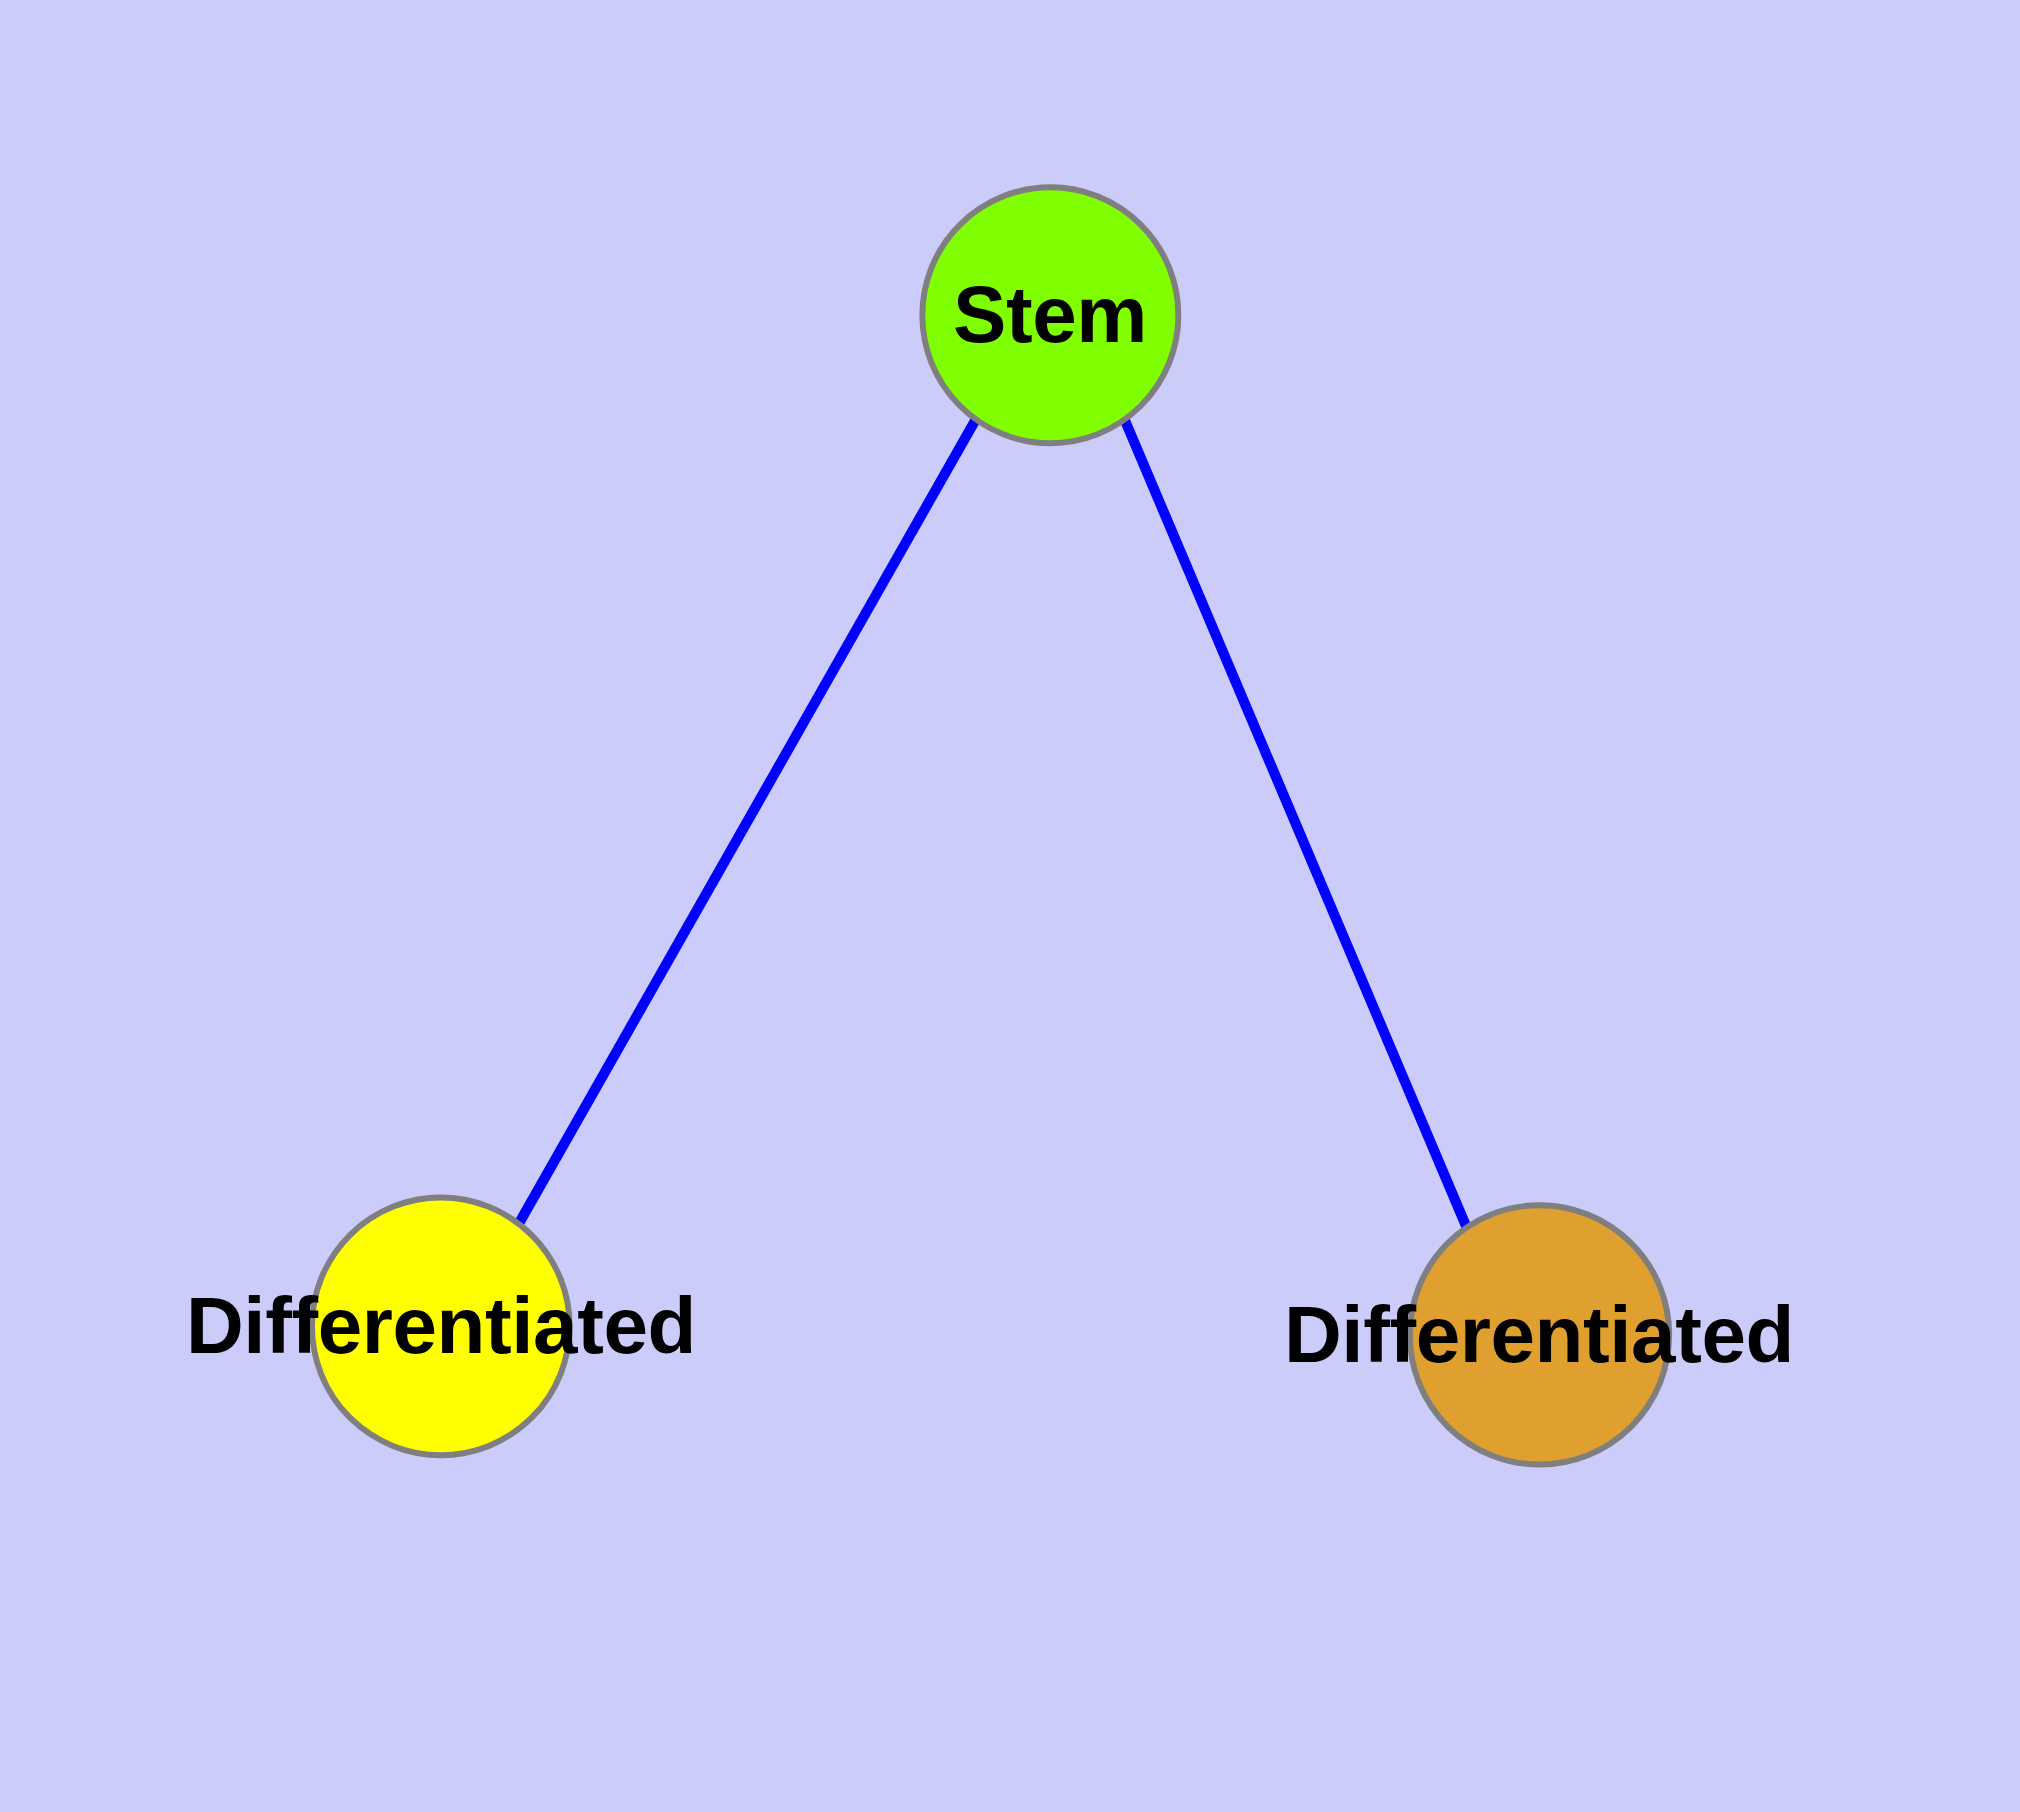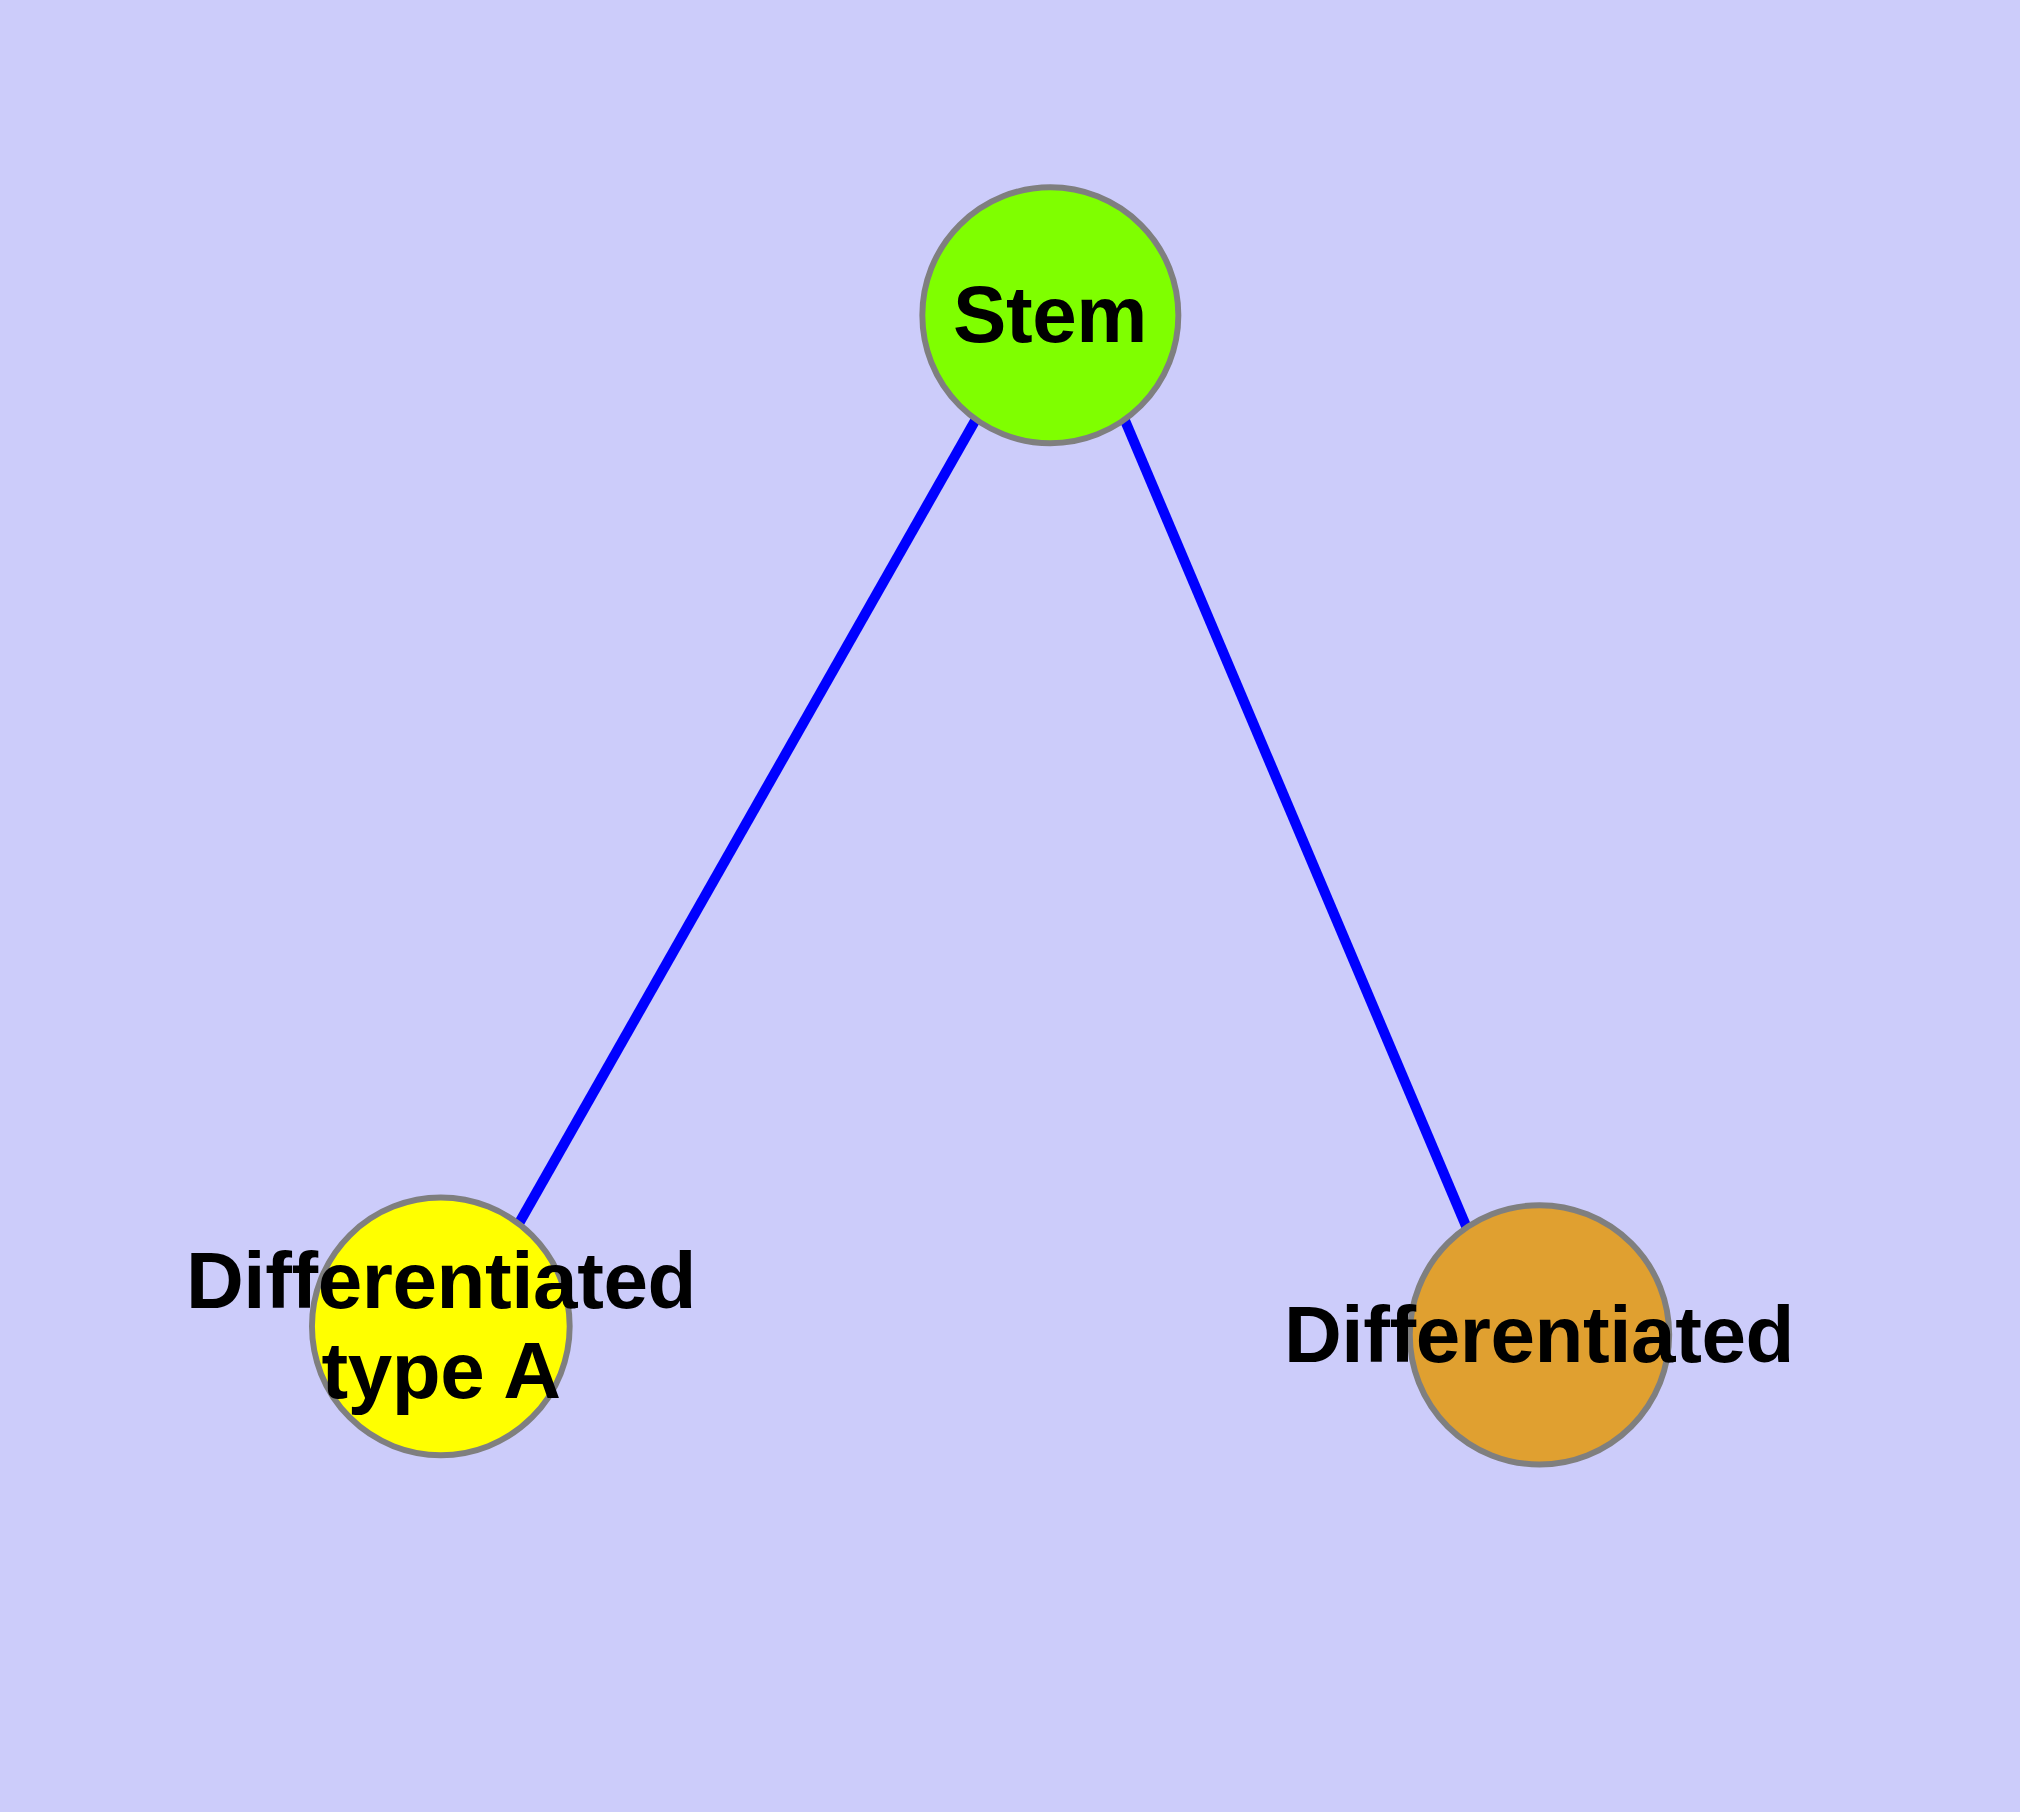--- a/index.html
+++ b/index.html
@@ -46,17 +46,17 @@
         <line x1="1327" y1="496" x2="1730" y2="1448" stroke="#0000ff" stroke-width="12" stroke-linecap="butt"></line>
       </g>
     <g id="nodes-group">
         <circle cx="1239" cy="372" r="151" fill="#7fff00" stroke="#7f7f7f" stroke-width="7"></circle>
         <circle cx="520" cy="1565" r="152" fill="#ffff00" stroke="#7f7f7f" stroke-width="7"></circle>
         <circle cx="1816" cy="1575" r="153" fill="#e0a030" stroke="#7f7f7f" stroke-width="7"></circle>
       </g>
   </svg>
   <div id="labels-layer">
       <div class="node-label" style="left: 1050px; top: 315px; font-size: 80px; color: rgb(0, 0, 0);"><div>Stem</div></div>
-      <div class="node-label" style="left: 441px; top: 1326px; font-size: 80px; color: rgb(0, 0, 0);"><div>Differentiated</div><div>type A</div></div>
+      <div class="node-label" style="left: 441px; top: 1326px; font-size: 80px; color: rgb(0, 0, 0);"><div>Differentiated</div></div>
       <div class="node-label" style="left: 1539px; top: 1335px; font-size: 80px; color: rgb(0, 0, 0);"><div>Differentiated</div></div>
     </div>
 </div>
 
 
 </body></html>

